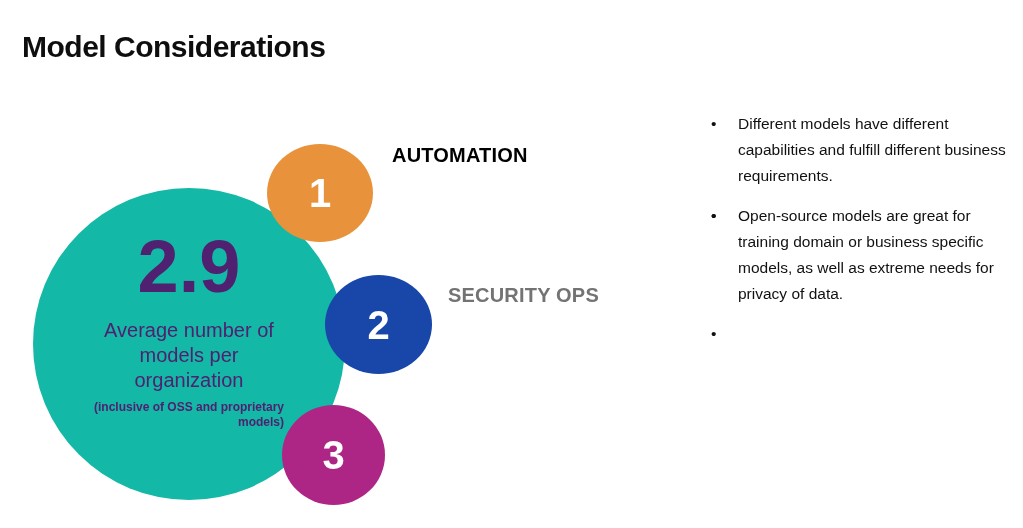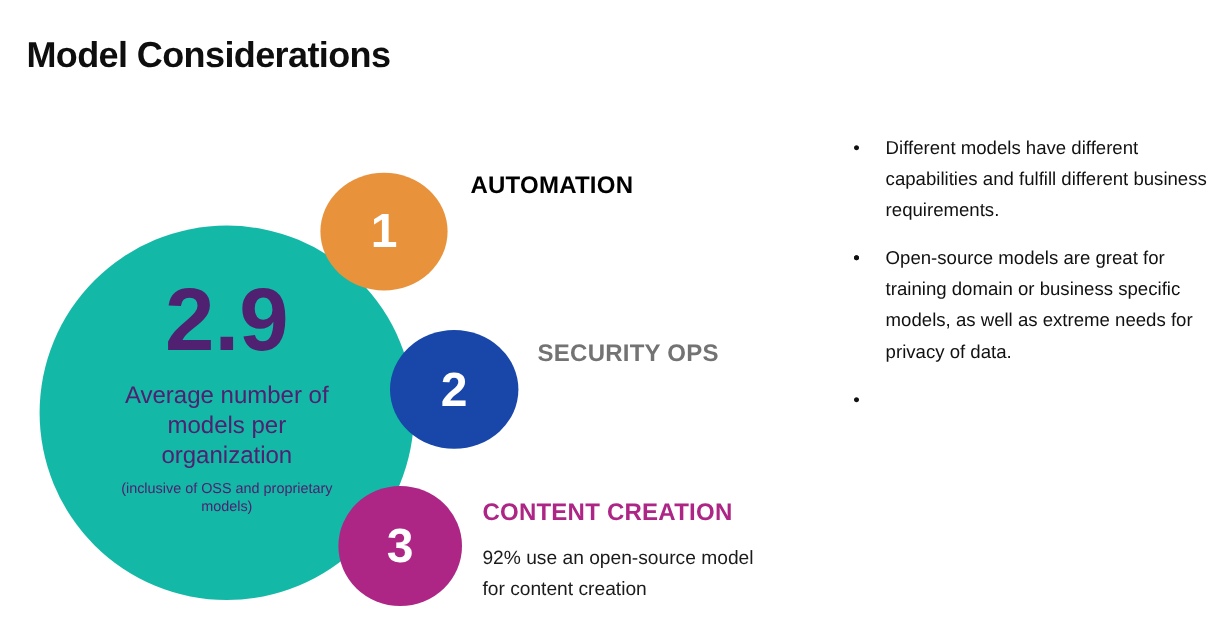--- a/index.html
+++ b/index.html
@@ -49,24 +49,25 @@
   .stat-label {
     font-size: 20px;
     font-weight: 500;
     line-height: 25px;
     color: #4f2170;
     white-space: pre-line;
   }
   .stat-sublabel {
     margin-top: 7px;
     font-size: 12px;
-    font-weight: 400;
+    font-weight: 700;
     line-height: 15px;
     color: #4f2170;
     white-space: pre-line;
+    text-align: right;
   }
   
   .badge {
     position: absolute;
     border-radius: 50%;
     display: flex;
     align-items: center;
     justify-content: center;
   }
   .badge-1 { left: 267px; top: 132px; width: 106px; height: 98px; }
@@ -146,25 +147,20 @@
   <div class="badge badge-3" style="background-color: rgb(173, 38, 134);">
     <span class="badge-num">3</span>
   </div>
 
   <div class="step-text step-text-1">
     <div class="step-title" style="color: #000000;">AUTOMATION</div>
   </div>
   <div class="step-text step-text-2">
     <div class="step-title" style="color: #737373;">SECURITY OPS</div>
   </div>
-  <div class="step-text step-text-3">
-    <div class="step-title" style="color: rgb(173, 38, 134);">CONTENT CREATION</div>
-    <div class="step-desc">92% use an open-source model
-for content creation</div>
-  </div>
 
   <ul class="key-points">
     <li class="key-point">
       <span class="dot">•</span>
       <span>Different models have different capabilities and fulfill different business requirements.</span>
     </li>
     <li class="key-point">
       <span class="dot">•</span>
     </li>
     <li class="key-point">

